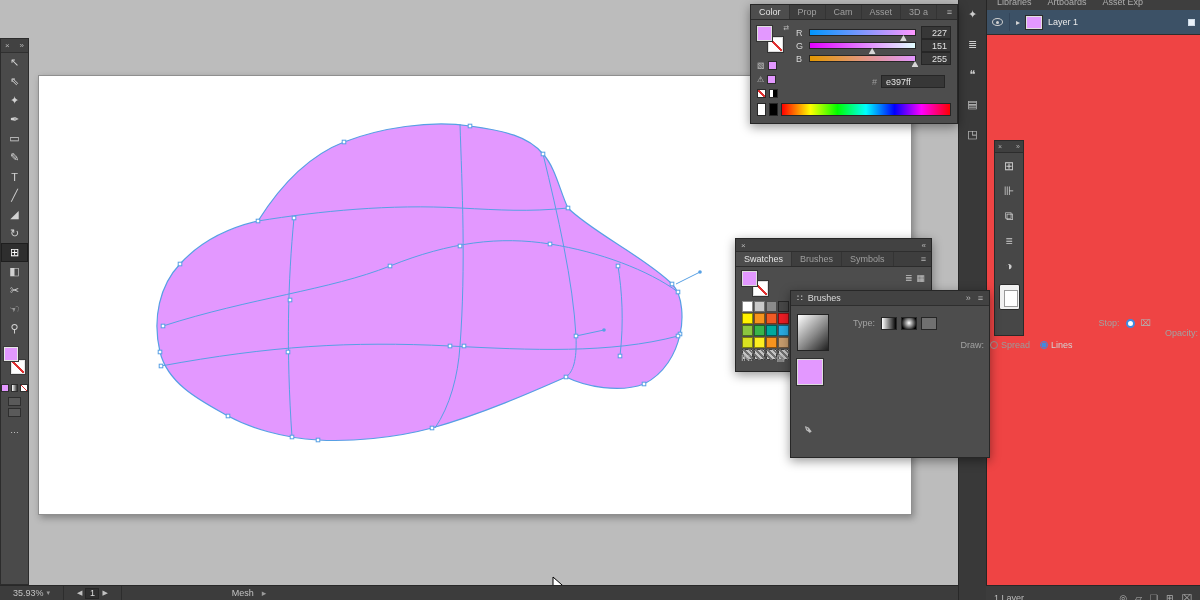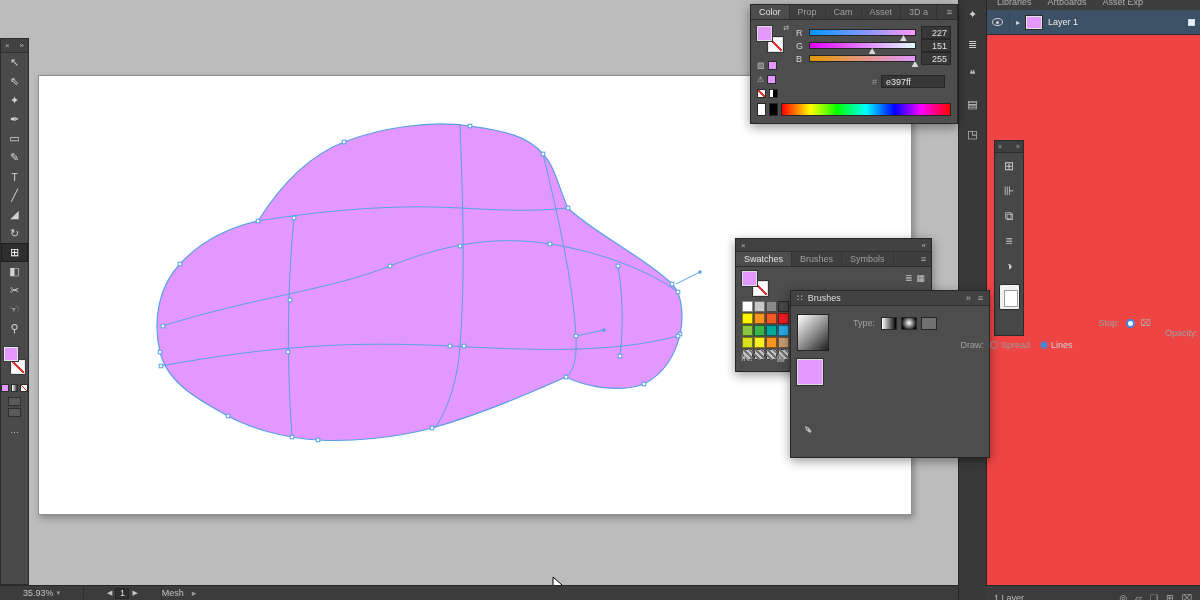--- a/index.html
+++ b/index.html
@@ -7,24 +7,24 @@
 #app{position:relative;width:1200px;height:600px;overflow:hidden;background:#3d3d3d;color:#c8c8c8;font-size:10px}
 
 
 #canvasArea{position:absolute;left:0;top:0;width:958px;height:585px;background:#bcbcbc;overflow:hidden}
 #artboard{position:absolute;left:38px;top:75px;width:874px;height:440px;background:#fff;border:1px solid #8f8f8f;box-shadow:2px 3px 7px rgba(0,0,0,.3)}
 #meshSvg{position:absolute;left:0;top:0;width:958px;height:585px}
 #cursor{position:absolute;left:552px;top:576px;z-index:60}
 
 
 #statusbar{position:absolute;left:0;top:585px;width:958px;height:15px;background:#3c3c3c;border-top:1px solid #282828;display:flex;align-items:center;font-size:9px;color:#c2c2c2;z-index:20}
-.sbox{display:flex;align-items:center;gap:3px;height:15px;padding:0 23px;border-right:1px solid #2d2d2d}
+.sbox{display:flex;align-items:center;gap:3px;height:15px;padding:0 13px;border-right:1px solid #2d2d2d}
 .caret{font-size:7px;color:#9a9a9a}
 .navnum{min-width:14px;height:11px;background:#2f2f2f;border:1px solid #262626;display:flex;align-items:center;justify-content:center;color:#ddd}
-#toolStatus{display:flex;gap:8px;align-items:center}
+#toolStatus{margin-left:110px;display:flex;gap:8px;align-items:center}
 
 
 #toolbarPanel{position:absolute;left:0;top:38px;width:29px;height:547px;background:#4a4a4a;border:1px solid #2c2c2c;z-index:10}
 #tbHead{height:14px;display:flex;align-items:center;justify-content:space-between;padding:0 4px;background:#424242;border-bottom:1px solid #303030;font-size:8px;color:#b5b5b5}
 .tool{width:27px;height:19px;display:flex;align-items:center;justify-content:center;font-size:11px;color:#d2d2d2}
 .tool.sel{background:#2e2e2e;color:#fff;box-shadow:inset 0 0 0 1px #1e1e1e}
 #fswidget{position:relative;height:40px;margin-top:6px}
 .swbase{position:absolute;width:14px;height:14px;border:1px solid #e6e6e6;outline:1px solid #3a3a3a}
 #strokeProxy{left:10px;top:16px;background:#fff;background-image:linear-gradient(45deg,transparent 44%,#e03030 44%,#e03030 56%,transparent 56%)}
 #fillProxy{left:3px;top:3px;background:var(--shape-fill)}

